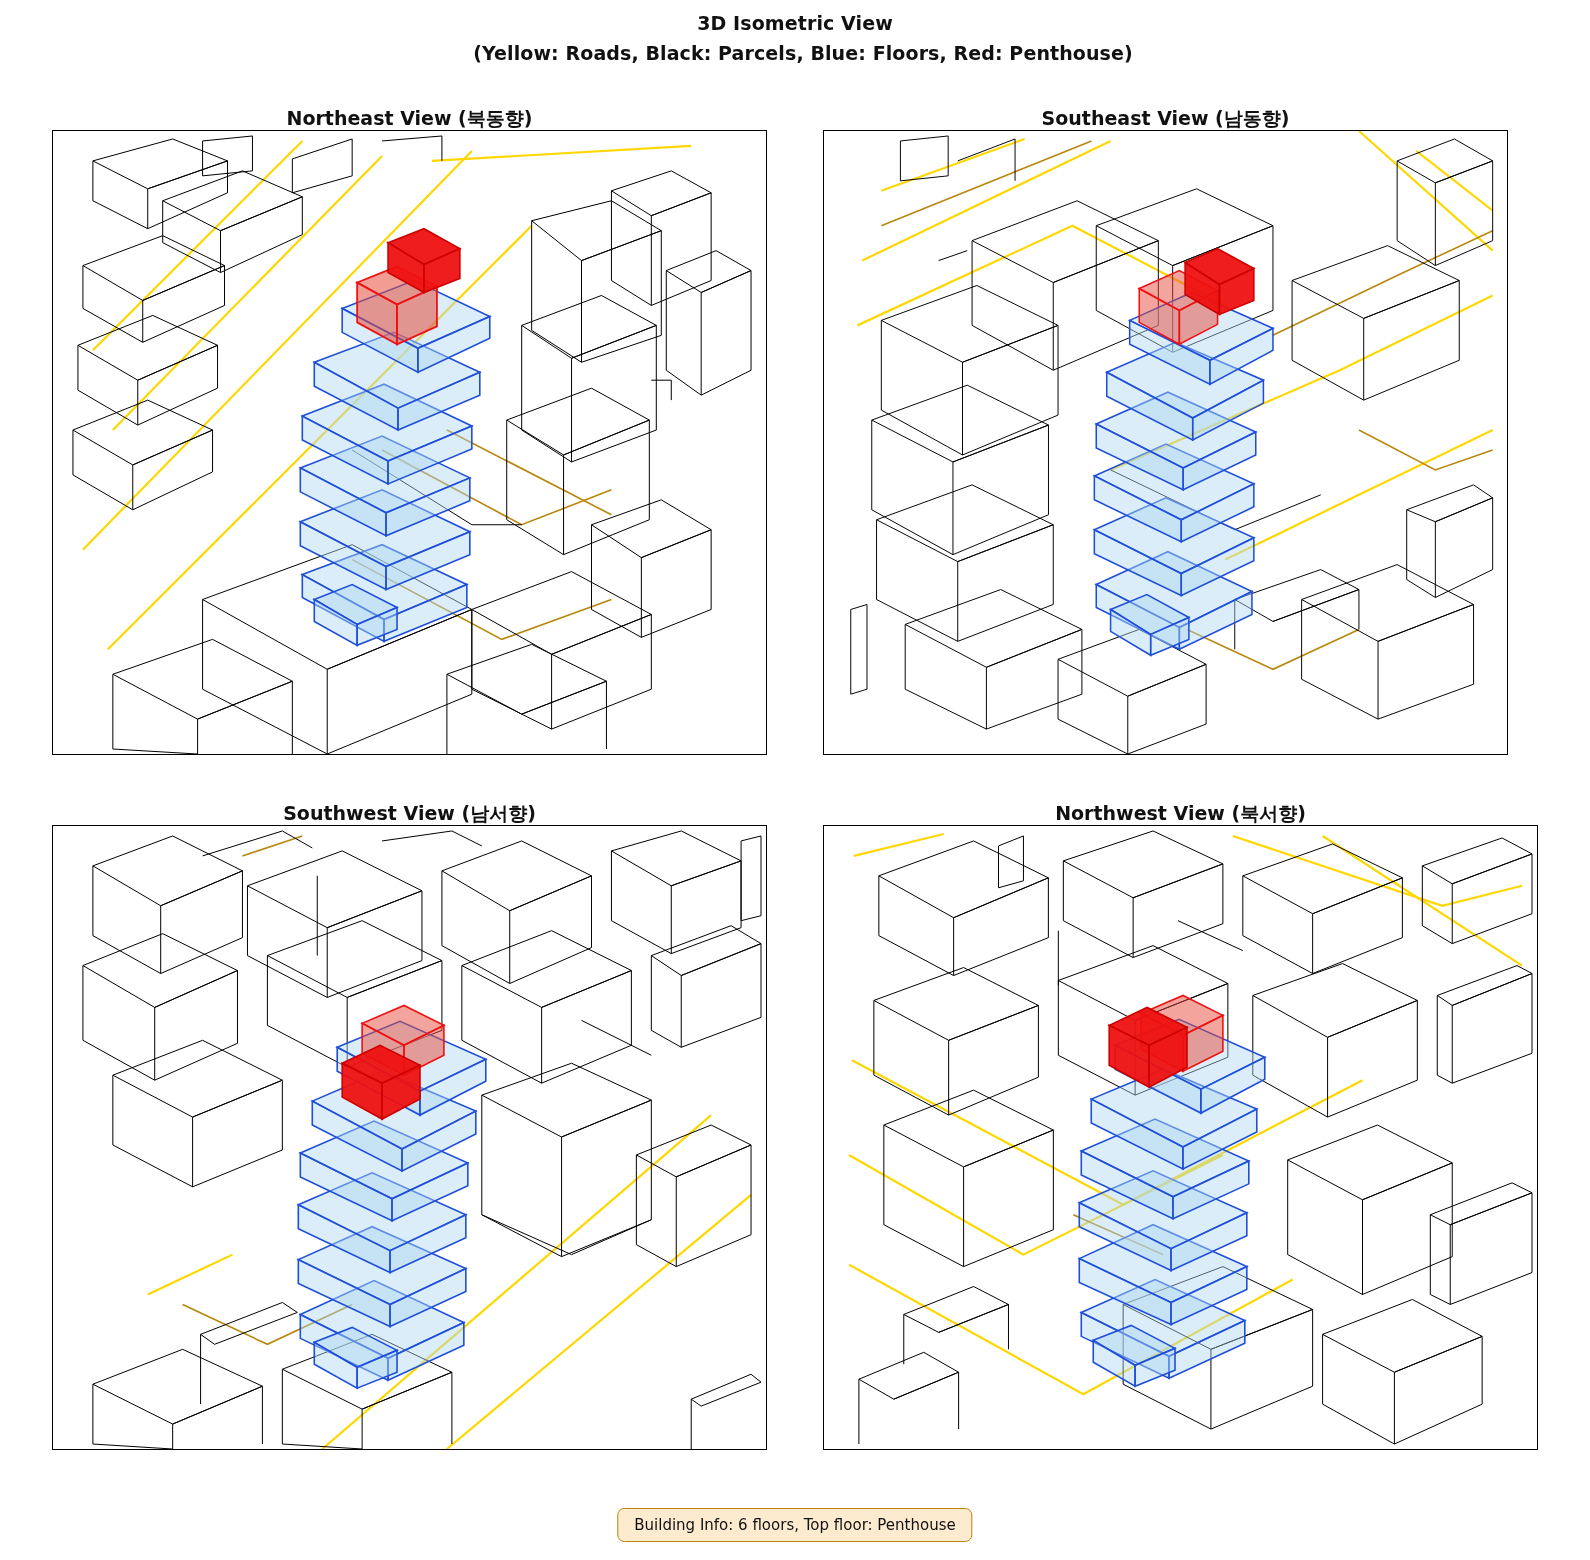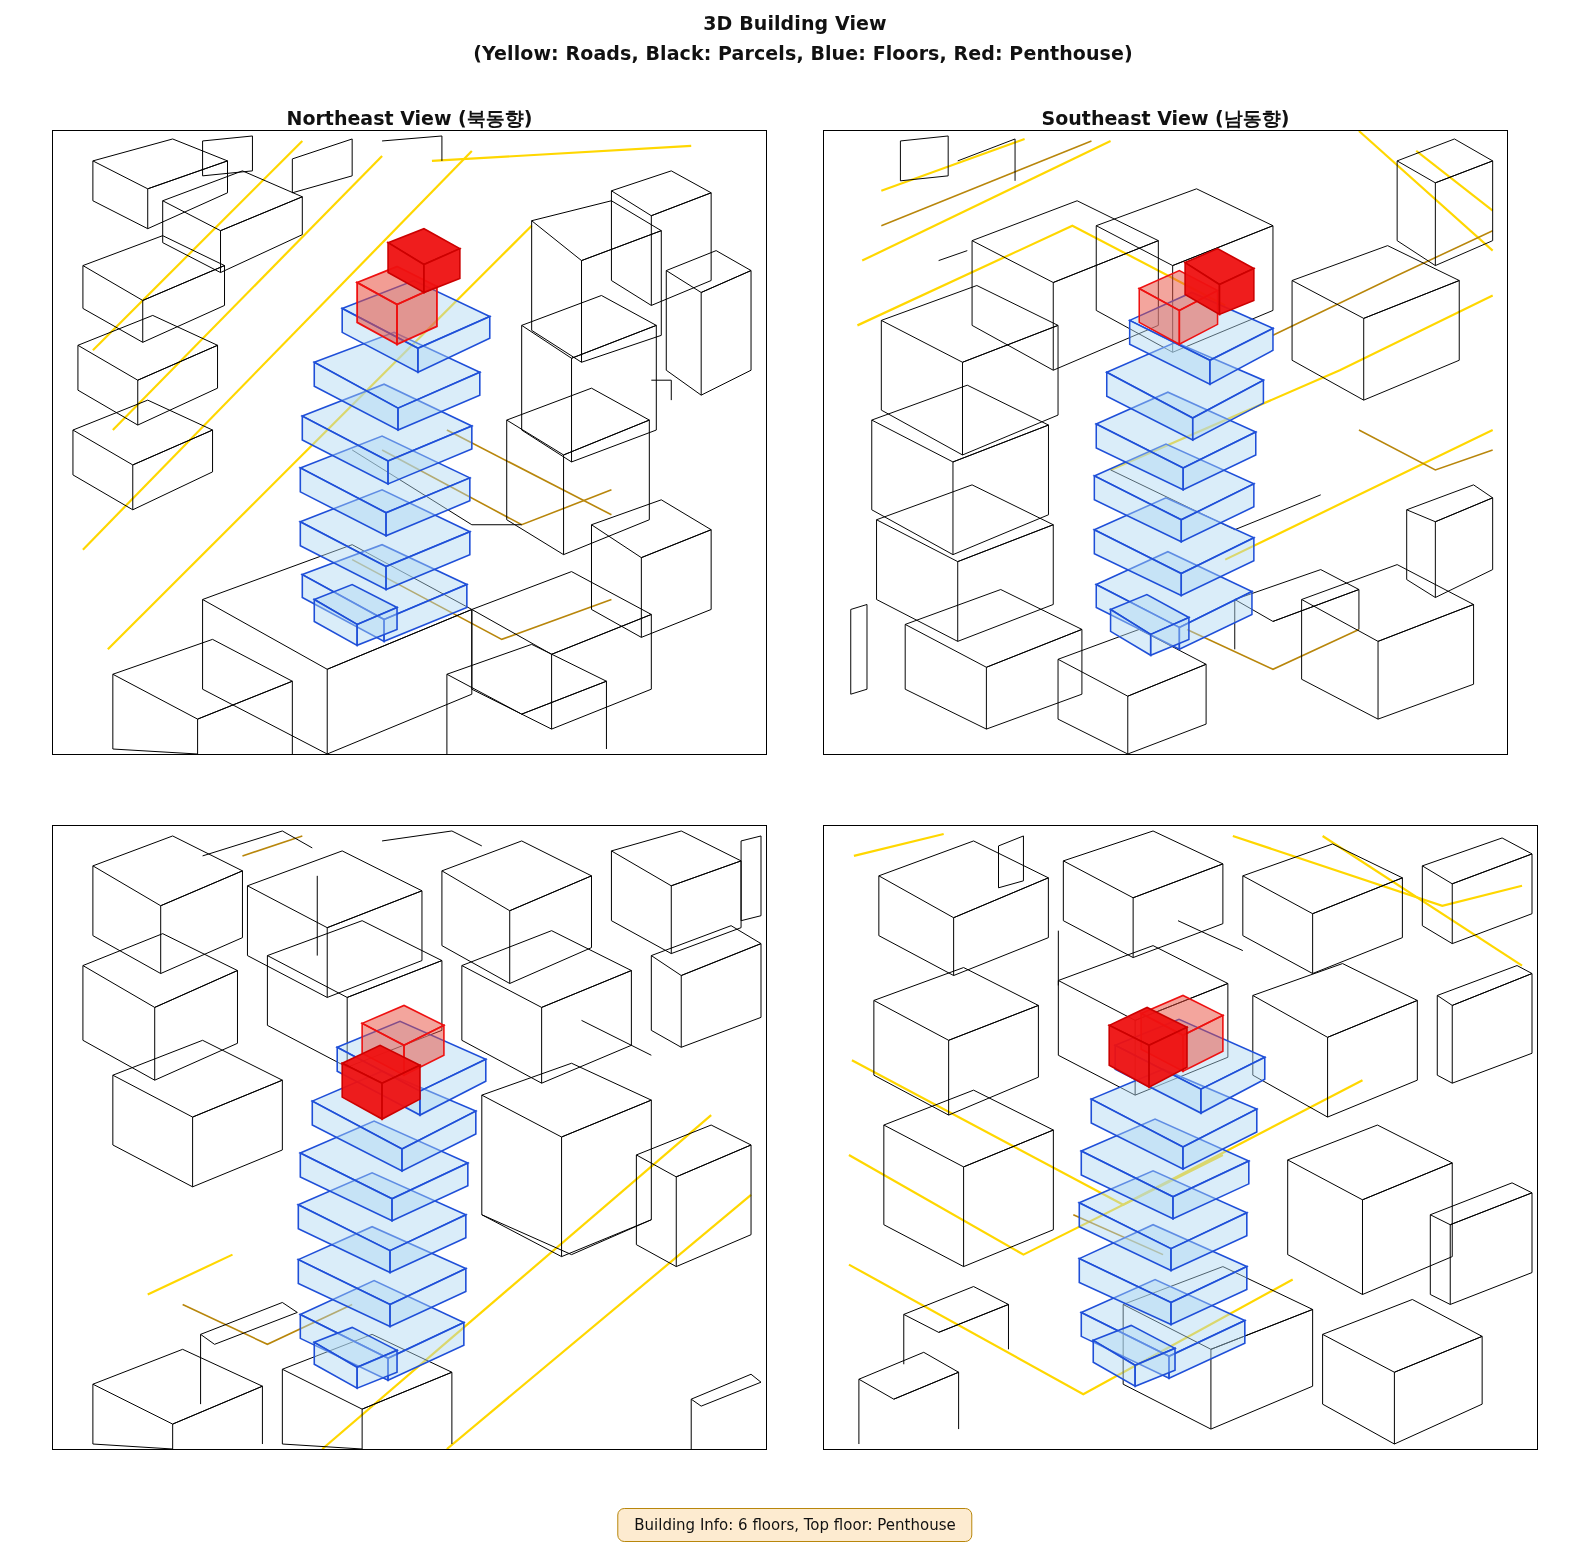--- a/index.html
+++ b/index.html
@@ -91,21 +91,21 @@
     white-space: nowrap;
     text-align: center;
   }
 </style>
 </head>
 <body>
 
 <div class="figure">
 
   <div class="suptitle">
-    <span>3D Building View</span>
+    <span>3D Isometric View</span>
     <span class="line2">(Yellow: Roads, Black: Parcels, Blue: Floors, Red: Penthouse)</span>
   </div>
 
   <div class="panel" style="left:52px; top:130px; width:715px; height:625px;">
     <div class="panel-title">Northeast View (북동향)</div>
     <div class="axes">
       <svg class="scene" viewBox="0 0 715 625" preserveAspectRatio="none">
         <g stroke="#FFD700" stroke-width="2.2" fill="none">
           <path d="M40 220 L250 10"></path>
           <path d="M60 300 L330 25"></path>
@@ -356,20 +356,21 @@
       <span class="tick-mark-x" style="left:60%"></span>
 
       <span class="tick-mark-x" style="left:80%"></span>
 
       <span class="tick-mark-x" style="left:100%"></span>
 
     </div>
   </div>
 
   <div class="panel" style="left:52px; top:825px; width:715px; height:625px;">
+    <div class="panel-title">Southwest View (남서향)</div>
     <div class="axes">
       <svg class="scene" viewBox="0 0 715 625" preserveAspectRatio="none">
         <g stroke="#FFD700" stroke-width="2.2" fill="none">
           <path d="M270 625 L660 290"></path>
           <path d="M395 625 L700 370"></path>
           <path d="M95 470 L180 430"></path>
         </g>
         <g stroke="#B8860B" stroke-width="1.6" fill="none">
           <path d="M130 480 L215 520 L300 480"></path>
           <path d="M190 30 L250 10"></path>
@@ -484,20 +485,21 @@
       <span class="tick-mark-x" style="left:60%"></span>
 
       <span class="tick-mark-x" style="left:80%"></span>
 
       <span class="tick-mark-x" style="left:100%"></span>
 
     </div>
   </div>
 
   <div class="panel" style="left:823px; top:825px; width:715px; height:625px;">
+    <div class="panel-title">Northwest View (북서향)</div>
     <div class="axes">
       <svg class="scene" viewBox="0 0 715 625" preserveAspectRatio="none">
         <g stroke="#FFD700" stroke-width="2.2" fill="none">
           <path d="M30 30 L120 8"></path>
           <path d="M28 235 L300 380 L540 255"></path>
           <path d="M25 330 L200 430 L400 330"></path>
           <path d="M25 440 L260 570 L470 455"></path>
           <path d="M410 10 L620 80 L700 60"></path>
           <path d="M500 10 L700 140"></path>
         </g>

